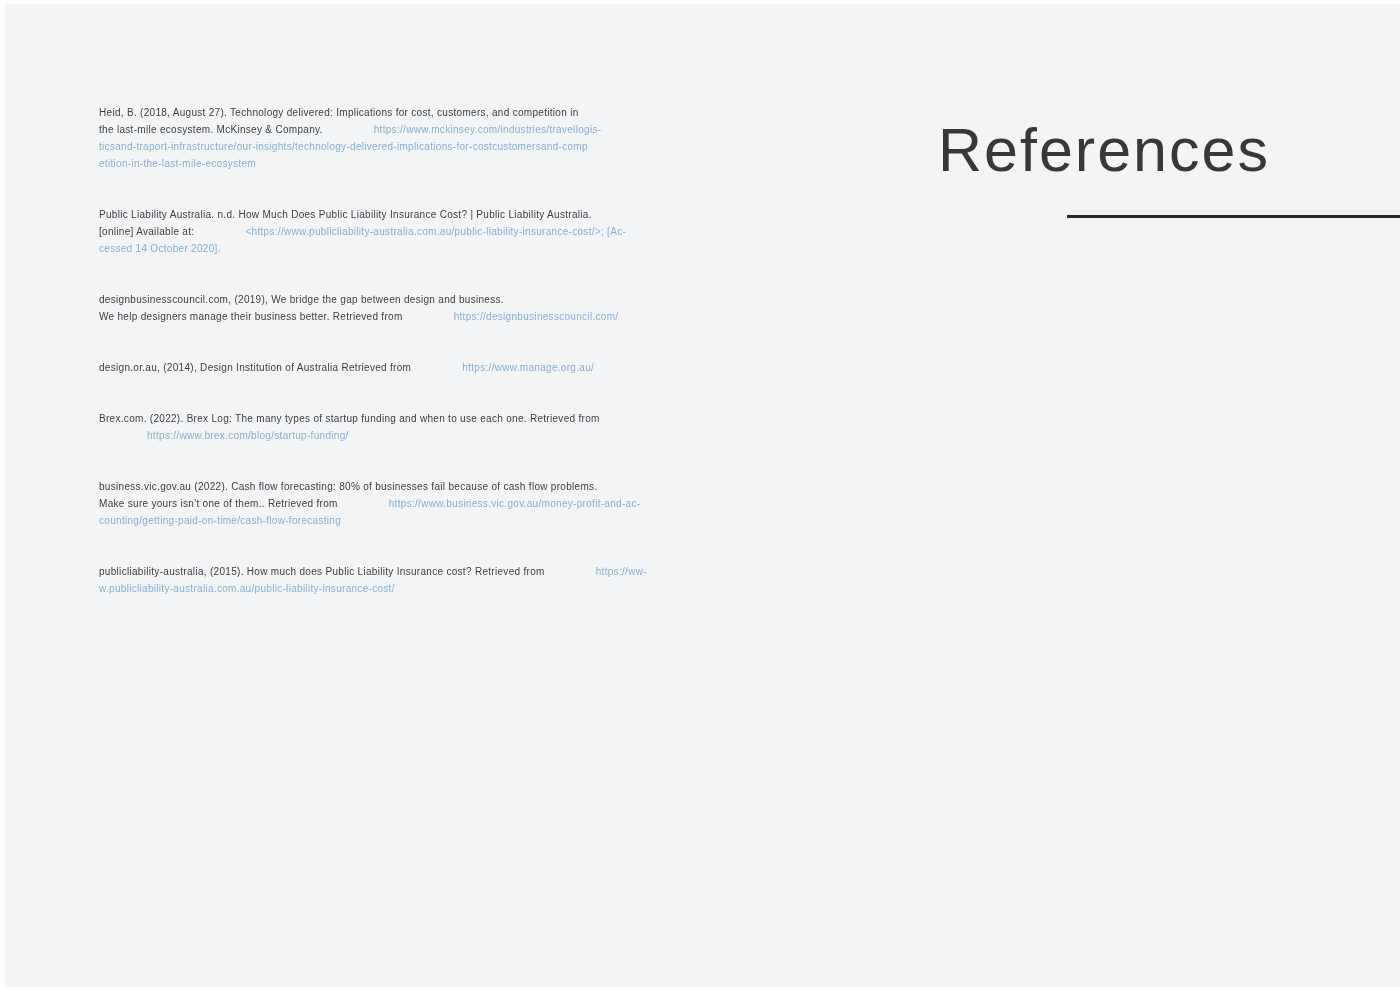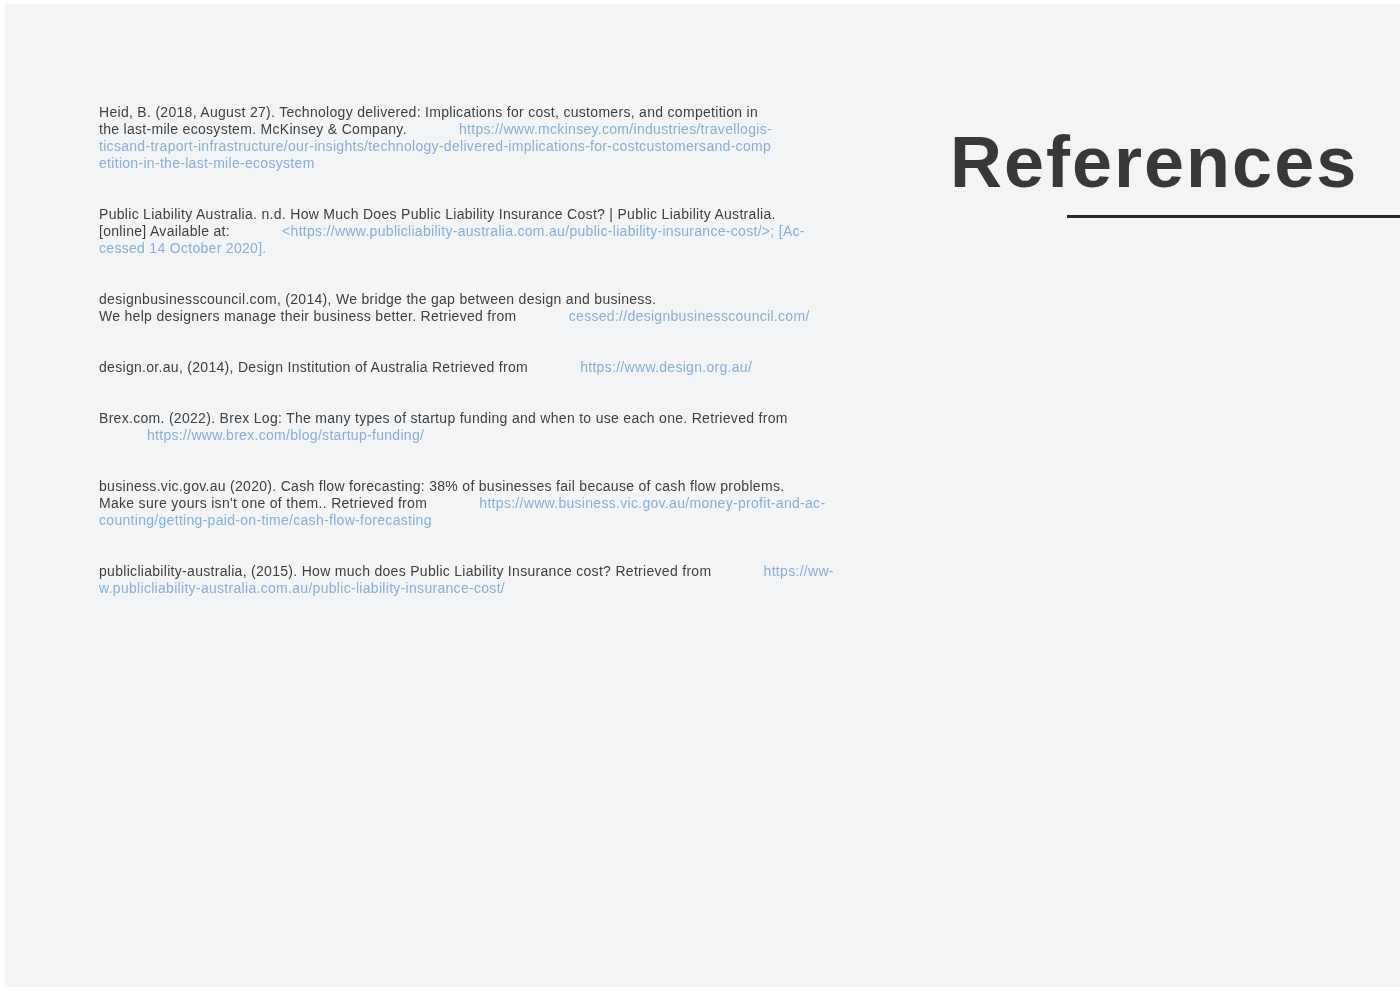--- a/index.html
+++ b/index.html
@@ -24,39 +24,39 @@
     left:5px;top:4px;right:0;bottom:3px;
     background:var(--bg-page);
   }
   .refs{
     position:absolute;
     left:94px;top:100px;
     width:800px;
   }
   p.reference{
     margin:0 0 34px 0;
-    font-size:14px;
+    font-size:10px;
     line-height:17px;
     letter-spacing:0.3px;
     color:var(--body-text);
     white-space:pre-line;
   }
   .ref-link{
     color:var(--link);
     text-decoration:none;
     cursor:pointer;
     margin-left:48px;
   }
   h1.title{
     position:absolute;
     left:933px;top:106px;
-    margin:12px;
-    font-size:72px;
+    margin:0;
+    font-size:61px;
     line-height:80px;
-    font-weight:bold;
+    font-weight:normal;
     letter-spacing:2px;
     color:var(--title);
   }
   .title-underline{
     position:absolute;
     left:1062px;right:0;top:211px;
     height:3px;
     background:var(--rule);
   }
 </style>
@@ -65,26 +65,26 @@
 
 <div class="page">
   <div class="refs">
       <p class="reference"><span>Heid, B. (2018, August 27). Technology delivered: Implications for cost, customers, and competition in
 the last-mile ecosystem. McKinsey &amp; Company. </span><a class="ref-link">https://www.mckinsey.com/industries/travellogis-
 ticsand-traport-infrastructure/our-insights/technology-delivered-implications-for-costcustomersand-comp
 etition-in-the-last-mile-ecosystem</a></p>
       <p class="reference"><span>Public Liability Australia. n.d. How Much Does Public Liability Insurance Cost? | Public Liability Australia.
 [online] Available at: </span><a class="ref-link">&lt;https://www.publicliability-australia.com.au/public-liability-insurance-cost/&gt;; [Ac-
 cessed 14 October 2020].</a></p>
-      <p class="reference"><span>designbusinesscouncil.com, (2014), We bridge the gap between design and business.
-We help designers manage their business better. Retrieved from </span><a class="ref-link">cessed://designbusinesscouncil.com/</a></p>
-      <p class="reference"><span>design.or.au, (2014), Design Institution of Australia Retrieved from </span><a class="ref-link">https://www.design.org.au/</a></p>
+      <p class="reference"><span>designbusinesscouncil.com, (2019), We bridge the gap between design and business.
+We help designers manage their business better. Retrieved from </span><a class="ref-link">https://designbusinesscouncil.com/</a></p>
+      <p class="reference"><span>design.or.au, (2014), Design Institution of Australia Retrieved from </span><a class="ref-link">https://www.manage.org.au/</a></p>
       <p class="reference"><span>Brex.com. (2022). Brex Log: The many types of startup funding and when to use each one. Retrieved from
 </span><a class="ref-link">https://www.brex.com/blog/startup-funding/</a></p>
-      <p class="reference"><span>business.vic.gov.au (2020). Cash flow forecasting: 38% of businesses fail because of cash flow problems.
+      <p class="reference"><span>business.vic.gov.au (2022). Cash flow forecasting: 80% of businesses fail because of cash flow problems.
 Make sure yours isn't one of them.. Retrieved from </span><a class="ref-link">https://www.business.vic.gov.au/money-profit-and-ac-
 counting/getting-paid-on-time/cash-flow-forecasting</a></p>
       <p class="reference"><span>publicliability-australia, (2015). How much does Public Liability Insurance cost? Retrieved from </span><a class="ref-link">https://ww-
 w.publicliability-australia.com.au/public-liability-insurance-cost/</a></p>
     </div>
   <h1 class="title">References</h1>
   <div class="title-underline"></div>
 </div>
 
 </body></html>

